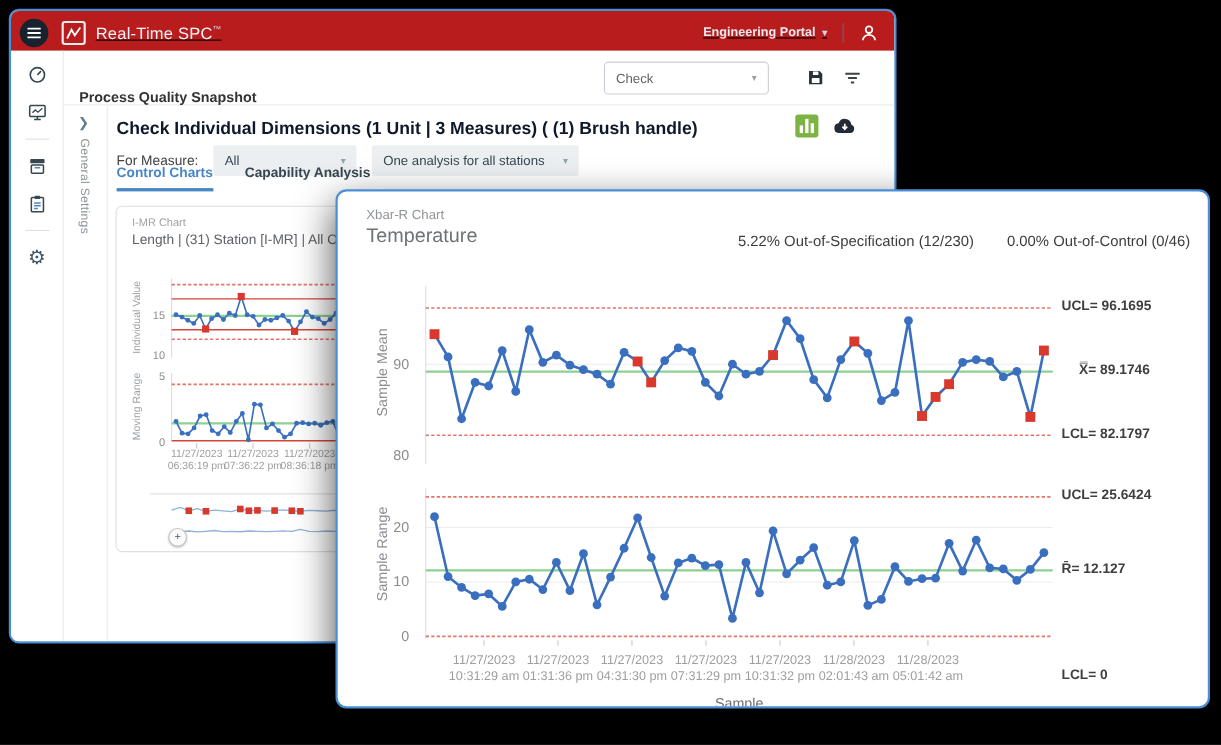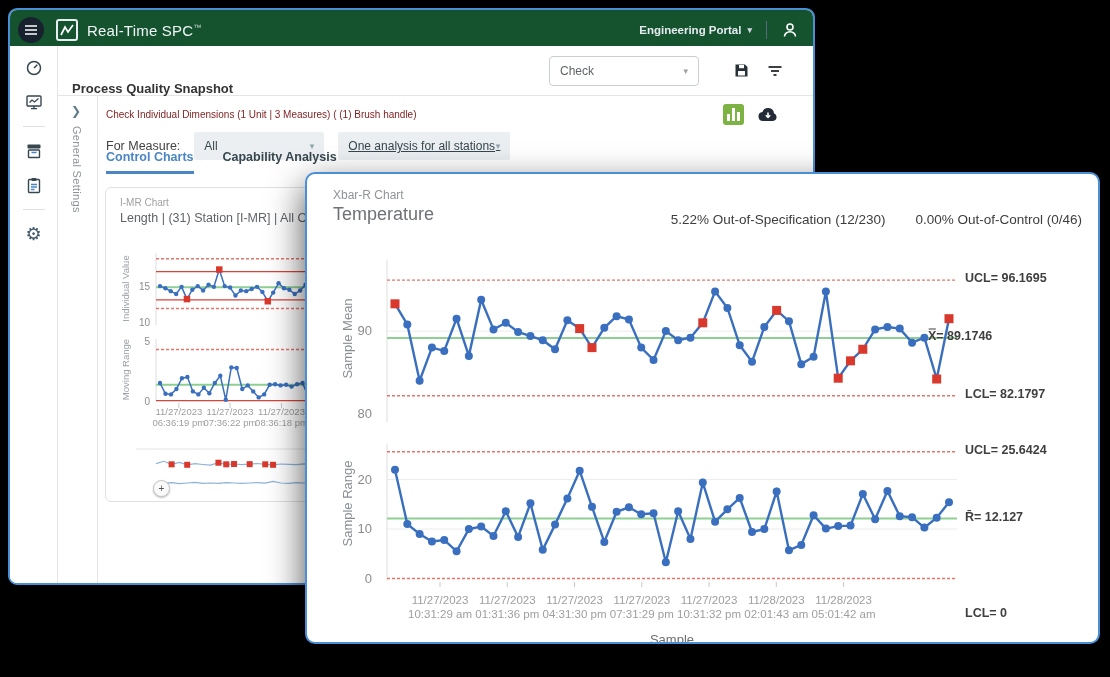--- a/index.html
+++ b/index.html
@@ -4,21 +4,21 @@
 <style>
   html,body{margin:0;padding:0;width:1110px;height:677px;background:#000;overflow:hidden;
     font-family:"Liberation Sans",sans-serif;}
   *{box-sizing:border-box;}
   svg{font-family:inherit;display:block;}
   sup{font-size:8px;color:#cfd6df;}
 
   
   .main-window{position:absolute;left:8px;top:8px;width:807px;height:577px;background:#fff;
     border:2px solid #4a8fd6;border-radius:9px;overflow:hidden;box-shadow:0 10px 28px rgba(0,0,0,.65);}
-  .navbar{position:absolute;left:0;top:0;right:0;height:40px;background:#14532d;display:flex;align-items:center;padding:0 14px 0 8px;}
+  .navbar{position:absolute;left:0;top:0;right:0;height:40px;background:#b91c1c;display:flex;align-items:center;padding:0 14px 0 8px;text-decoration:underline;}
   .hamburger{width:26px;height:26px;border-radius:50%;background:#18222f;display:flex;align-items:center;justify-content:center;cursor:pointer;}
   .logo{width:22px;height:22px;border:2px solid #e8edf2;border-radius:3px;margin-left:12px;display:flex;align-items:center;justify-content:center;}
   .app-title{color:#f1f5f9;font-size:15px;margin-left:9px;letter-spacing:.2px;}
   .nav-right{margin-left:auto;display:flex;align-items:center;gap:14px;}
   .portal{color:#e6ebf2;font-size:11.5px;font-weight:700;display:flex;align-items:center;gap:6px;cursor:pointer;}
   .caret{font-size:9px;color:#cfd8e3;}
   .nav-divider{width:1px;height:18px;background:#5a6a7d;}
 
   
   .rail{position:absolute;left:0;top:36px;width:48px;bottom:0;border-right:1px solid #e5e5e5;background:#fff;
@@ -36,30 +36,30 @@
   .select .sel-caret{margin-left:auto;font-size:9px;color:#9aa0a6;}
   .tool-ico{width:20px;height:20px;display:flex;align-items:center;justify-content:center;cursor:pointer;margin-left:14px;}
 
   
   .settings-panel{position:absolute;left:48px;top:86px;width:40px;bottom:0;border-right:1px solid #e5e5e5;background:#fff;cursor:pointer;}
   .chev{position:absolute;left:13px;top:8px;color:#607d8b;font-size:12px;}
   .vtext{position:absolute;left:13px;top:30px;writing-mode:vertical-rl;font-size:11px;color:#8d9499;letter-spacing:.3px;}
 
   
   .main-panel{position:absolute;left:88px;top:86px;right:0;bottom:0;background:#fff;}
-  .section-title{position:absolute;left:8px;top:13px;font-size:10px;font-weight:400;color:#7f1d1d;}
+  .section-title{position:absolute;left:8px;top:13px;font-size:16px;font-weight:700;color:#0f172a;}
   .head-icons{position:absolute;right:34px;top:8px;display:flex;gap:13px;align-items:center;}
   .green-ico{width:21px;height:21px;background:#7cb342;border-radius:3px;display:flex;align-items:center;justify-content:center;cursor:pointer;}
   .cloud-ico{cursor:pointer;display:flex;}
   .controls-row{position:absolute;left:8px;top:36px;display:flex;align-items:center;gap:14px;}
   .fm-label{font-size:12.5px;color:#424242;}
   .gselect{height:28px;background:#eceff1;border-radius:2px;display:flex;align-items:center;padding:0 10px;
     font-size:12px;color:#37474f;cursor:pointer;}
   .gselect.w1{width:130px;}
-  .gselect.w2{width:172px;text-decoration:underline;}
+  .gselect.w2{width:188px;}
   .gselect .sel-caret{margin-left:auto;font-size:9px;color:#90a4ae;}
   .tabs{position:absolute;left:8px;top:54px;display:flex;gap:29px;}
   .tab{font-size:12.5px;color:#37474f;font-weight:600;padding-bottom:7px;cursor:pointer;border-bottom:3px solid transparent;}
   .tab.active{color:#4a86c5;border-bottom-color:#4a86c5;}
 
   
   .imr-card{position:absolute;left:7px;top:91px;width:680px;height:315px;border:1px solid #e0e0e0;border-radius:6px;background:#fff;}
   .card-type{position:absolute;left:14px;top:9px;font-size:10px;color:#a0a0a0;}
   .card-sub{position:absolute;left:14px;top:23px;font-size:12.5px;color:#5f6368;}
   .chart{position:absolute;}
@@ -539,18 +539,18 @@
         <circle cx="580.4444444444445" cy="58.981818181818184" r="4" fill="#3a6fbf"></circle>
         <circle cx="592.7555555555555" cy="84.20363636363636" r="4" fill="#3a6fbf"></circle>
         <circle cx="605.0666666666667" cy="85.19272727272727" r="4" fill="#3a6fbf"></circle>
         <circle cx="617.3777777777777" cy="95.5781818181818" r="4" fill="#3a6fbf"></circle>
         <circle cx="629.6888888888889" cy="85.68727272727273" r="4" fill="#3a6fbf"></circle>
         <circle cx="642" cy="70.35636363636364" r="4" fill="#3a6fbf"></circle>
       </svg>
     </div>
   <div class="sample-label">Sample</div>
 <div class="limit-label" style="left: 658px; top: 97.0888px;">UCL= 96.1695</div>
-    <div class="limit-label" style="left: 621px; top: 154.904px;">X̿= 89.1746</div>
+    <div class="limit-label" style="left: 674px; top: 154.904px;">X̿= 89.1746</div>
     <div class="limit-label" style="left: 658px; top: 212.719px;">LCL= 82.1797</div>
     <div class="limit-label" style="left: 658px; top: 268.703px;">UCL= 25.6424</div>
     <div class="limit-label" style="left: 658px; top: 335.543px;">R̄= 12.127</div>
     <div class="limit-label" style="left: 658px; top: 395.516px; margin-top: 36px;">LCL= 0</div>
   </div>
 
 </body></html>

